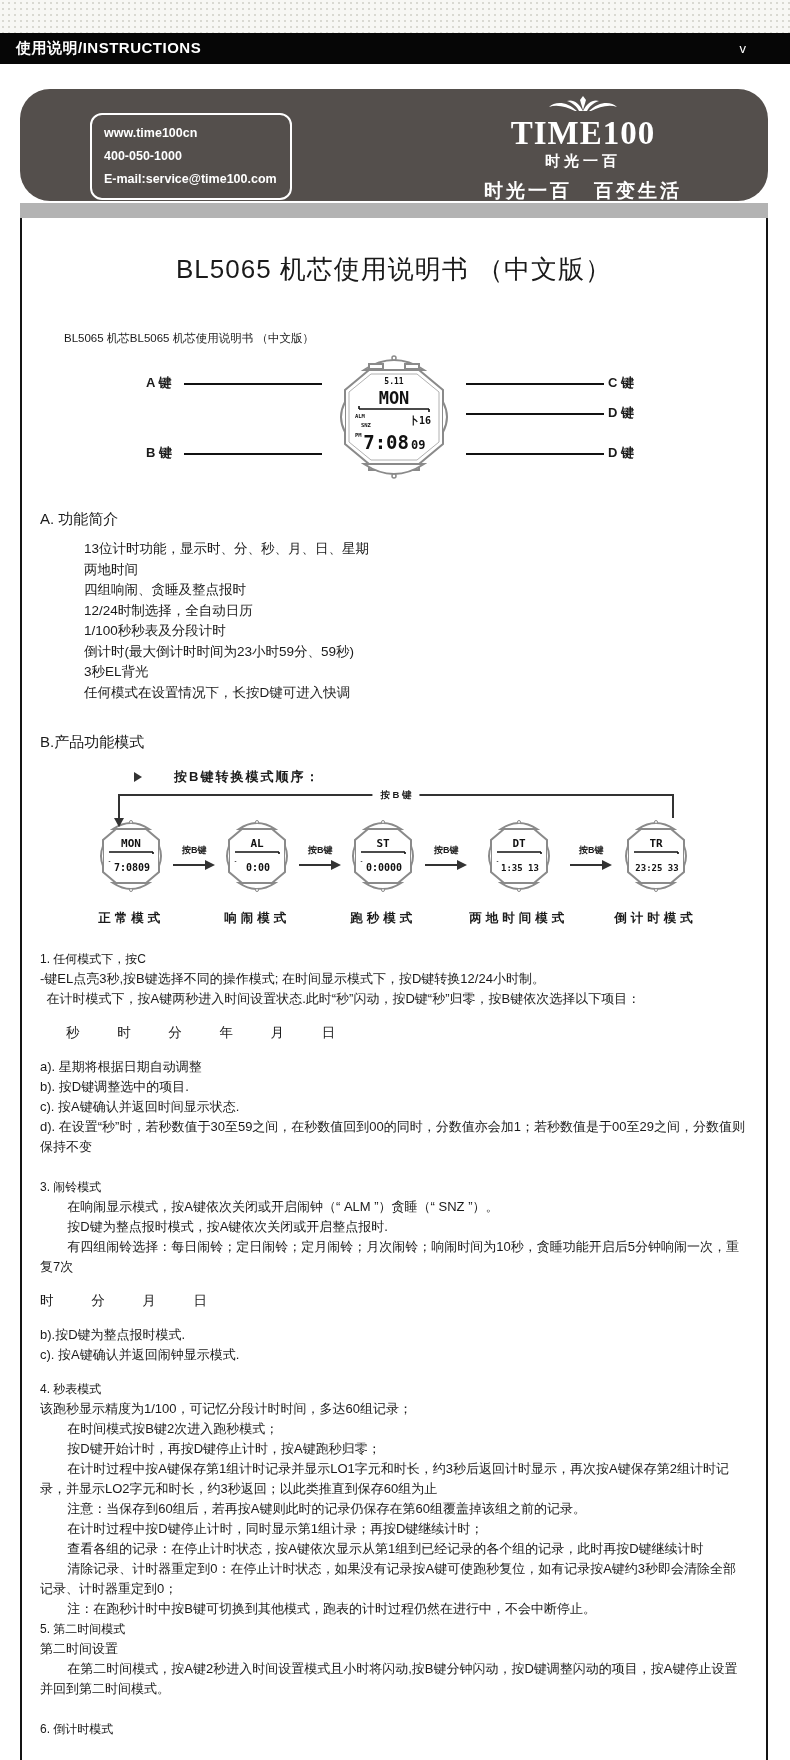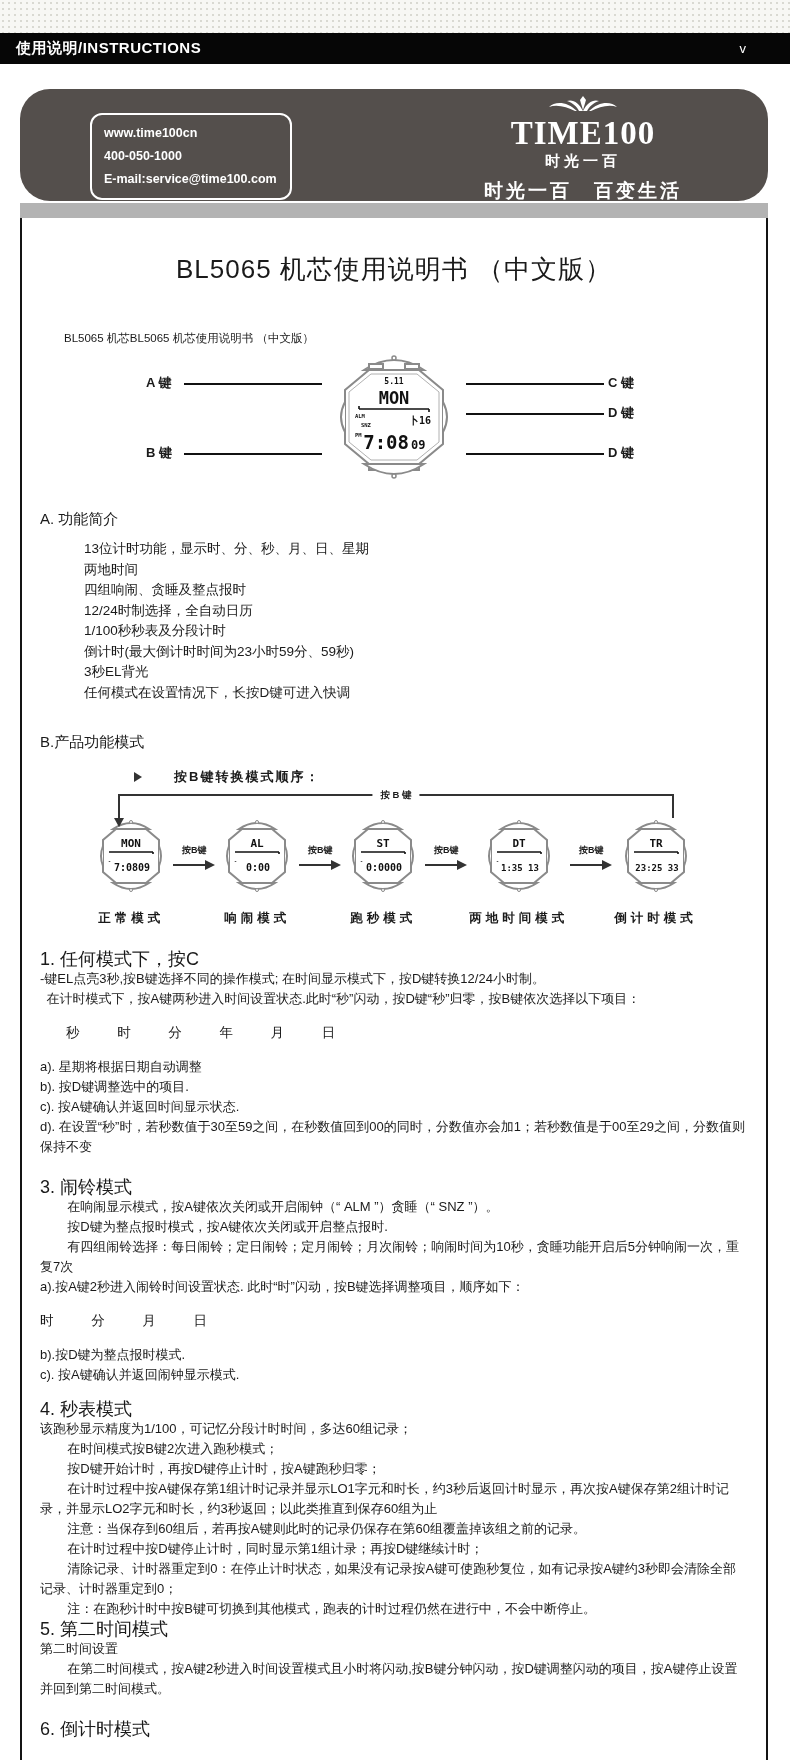--- a/index.html
+++ b/index.html
@@ -66,21 +66,21 @@
   .loop-label { position:absolute; top: -7px; left: 50%; transform: translateX(-50%);
     background:#fff; padding: 0 8px; font-size: 9.5px; font-weight: bold; }
   .mode-cell { text-align:center; }
   .mode-label { font-size: 12.5px; font-weight: bold; letter-spacing: 4px; margin-top: 2px; white-space: nowrap; }
   .step { display:flex; flex-direction:column; align-items:center; margin: 28px 2px 0; }
   .step-label { font-size: 9px; font-weight: bold; margin-bottom: 2px; }
 
   
   .bodytext { margin: 22px 8px 0 8px; font-size: 13px; line-height: 20px; }
   .bodytext p { margin: 0; }
-  .h6 { font-size: 18px; }
+  .h6 { font-size: 12px; }
   .ind { text-indent: 2.1em; }
   .fields { margin: 14px 0 14px 2em; }
   .fields span { margin-right: 34px; font-size: 13.5px; } .gap14 { height: 14px; } .gap20 { height: 20px; }
 
   svg text { font-family: "DejaVu Sans Mono", monospace; font-weight: bold; fill:#111; }
   .caseline { fill:#fff; stroke:#8a8a8a; stroke-width:2; }
   .caseline2 { fill:none; stroke:#b0b0b0; stroke-width:1; }
   .inkline { stroke:#111; stroke-width:1.6; fill:none; }
 </style>
 </head>
@@ -313,38 +313,38 @@
     <p>a). 星期将根据日期自动调整</p>
     <p>b). 按D键调整选中的项目.</p>
     <p>c). 按A键确认并返回时间显示状态.</p>
     <p>d). 在设置“秒”时，若秒数值于30至59之间，在秒数值回到00的同时，分数值亦会加1；若秒数值是于00至29之间，分数值则保持不变</p>
 
     <div class="gap20"></div>
     <p class="h6">3. 闹铃模式</p>
     <p class="ind">在响闹显示模式，按A键依次关闭或开启闹钟（“ ALM ”）贪睡（“ SNZ ”）。</p>
     <p class="ind">按D键为整点报时模式，按A键依次关闭或开启整点报时.</p>
     <p class="ind">有四组闹铃选择：每日闹铃；定日闹铃；定月闹铃；月次闹铃；响闹时间为10秒，贪睡功能开启后5分钟响闹一次，重复7次</p>
-    <p>a).按A键2秒进入闹铃时间设置状态. 此时“时”闪动，按B键选择调整项目，顺序如下：</p>
     <div class="fields" style="margin-left:0">
       <span>时</span>
       <span>分</span>
       <span>月</span>
       <span>日</span>
     </div>
     <p>b).按D键为整点报时模式.</p>
     <p>c). 按A键确认并返回闹钟显示模式.</p>
 
     <div class="gap14"></div>
     <p class="h6">4. 秒表模式</p>
     <p>该跑秒显示精度为1/100，可记忆分段计时时间，多达60组记录；</p>
     <p class="ind">在时间模式按B键2次进入跑秒模式；</p>
     <p class="ind">按D键开始计时，再按D键停止计时，按A键跑秒归零；</p>
     <p class="ind">在计时过程中按A键保存第1组计时记录并显示LO1字元和时长，约3秒后返回计时显示，再次按A键保存第2组计时记录，并显示LO2字元和时长，约3秒返回；以此类推直到保存60组为止</p>
     <p class="ind">注意：当保存到60组后，若再按A键则此时的记录仍保存在第60组覆盖掉该组之前的记录。</p>
     <p class="ind">在计时过程中按D键停止计时，同时显示第1组计录；再按D键继续计时；</p>
+    <p class="ind">查看各组的记录：在停止计时状态，按A键依次显示从第1组到已经记录的各个组的记录，此时再按D键继续计时</p>
     <p class="ind">清除记录、计时器重定到0：在停止计时状态，如果没有记录按A键可使跑秒复位，如有记录按A键约3秒即会清除全部记录、计时器重定到0；</p>
     <p class="ind">注：在跑秒计时中按B键可切换到其他模式，跑表的计时过程仍然在进行中，不会中断停止。</p>
 
     <p class="h6">5. 第二时间模式</p>
     <p>第二时间设置</p>
     <p class="ind">在第二时间模式，按A键2秒进入时间设置模式且小时将闪动,按B键分钟闪动，按D键调整闪动的项目，按A键停止设置并回到第二时间模式。</p>
 
     <div class="gap20"></div>
     <p class="h6">6. 倒计时模式</p>
 

